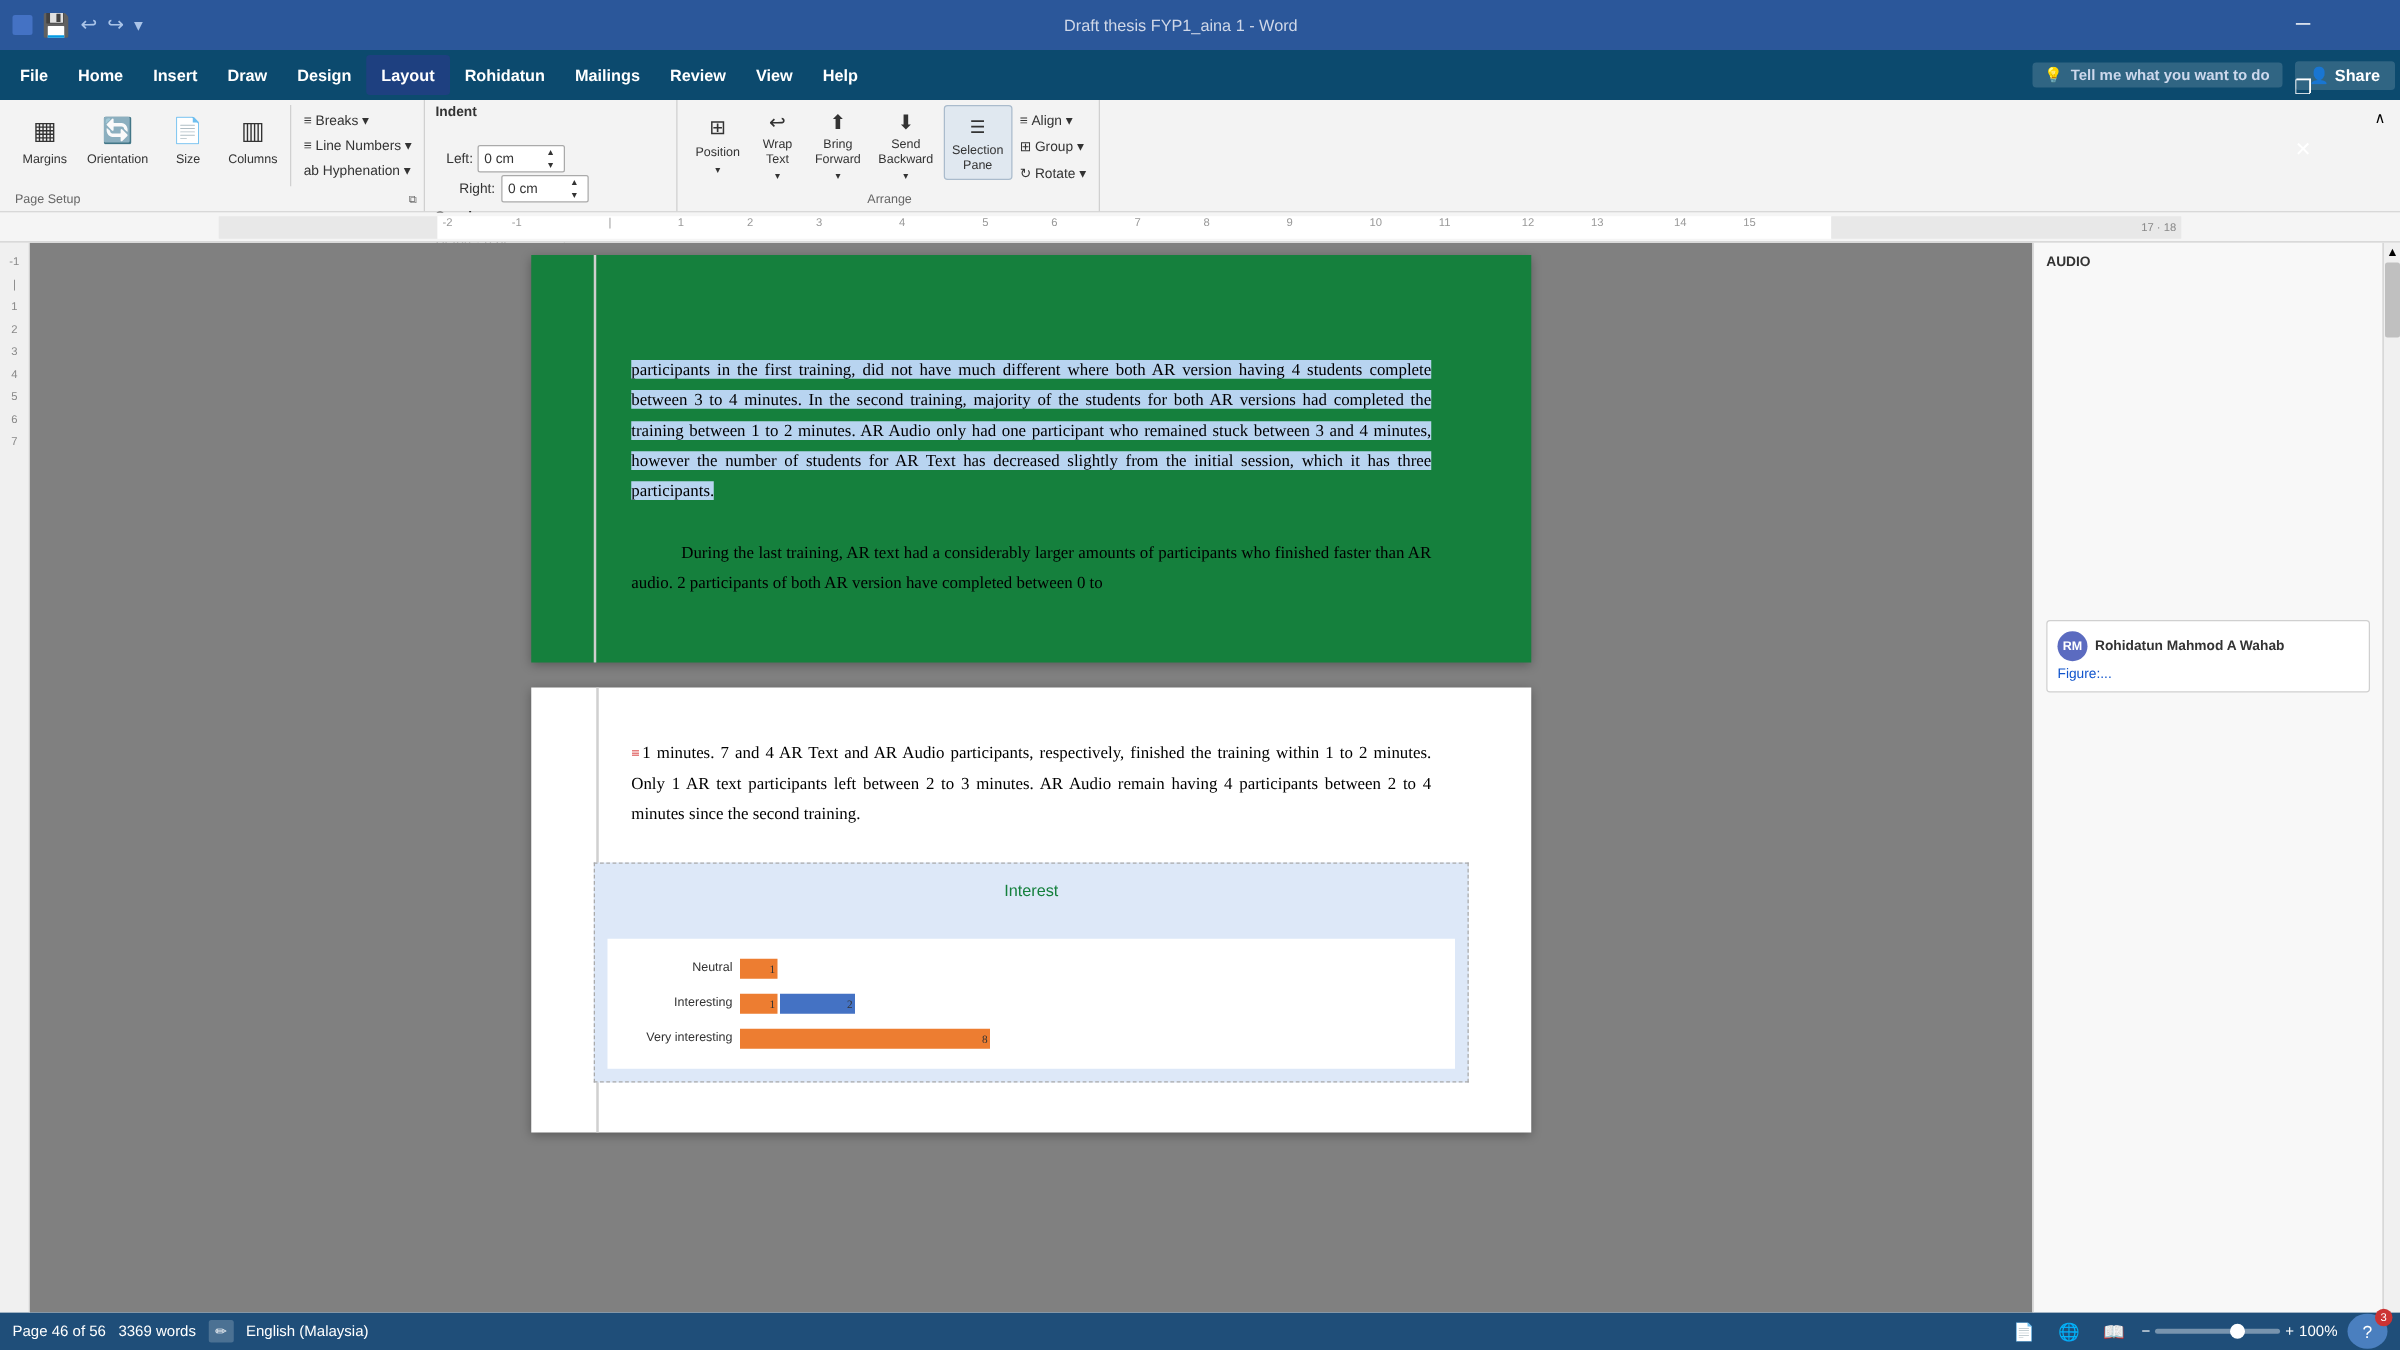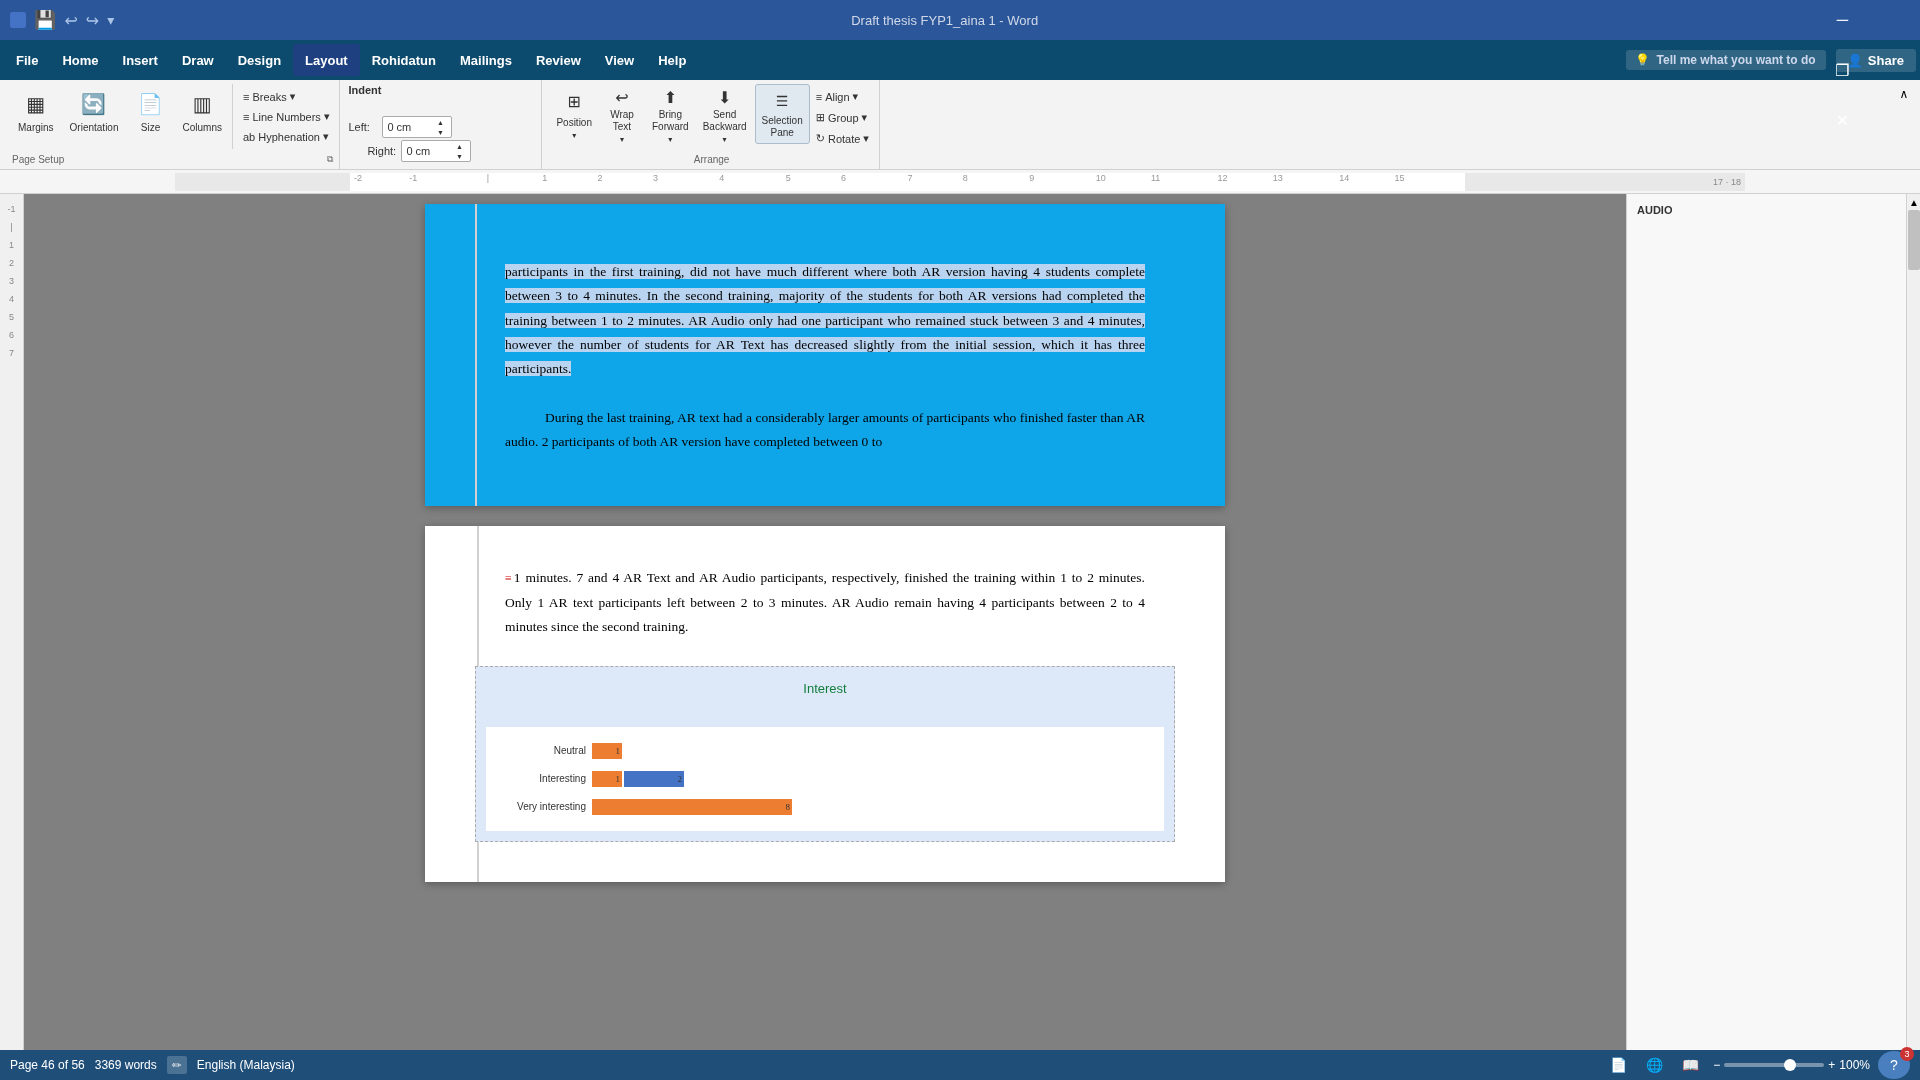--- a/index.html
+++ b/index.html
@@ -175,23 +175,23 @@
       overflow-y: auto;
       display: flex;
       flex-direction: column;
       align-items: center;
       padding: 10px 0;
       gap: 0;
     }
 
     .page {
       width: 800px;
-      background: #0ea5e9;
+      background: #15803d;
       box-shadow: 0 2px 8px rgba(0,0,0,0.3);
-      padding: 56px 80px 40px 80px;
+      padding: 80px 80px 40px 80px;
       position: relative;
       margin-bottom: 0;
     }
 
     .page-text {
       font-family: 'Times New Roman', Times, serif;
       font-size: 13.5px;
       line-height: 1.8;
       color: #000;
       text-align: justify;
@@ -382,21 +382,21 @@
     <div class="ribbon-group-label" style="display:flex;justify-content:space-between;align-items:center;">
       <span>Page Setup</span>
       <span style="font-size:9px;cursor:pointer;">⧉</span>
     </div>
   </div>
 
   <div class="ribbon-group" style="min-width:200px;">
     <div class="ribbon-group-content" style="flex-direction:column;gap:2px;">
       <div style="font-size:11px;font-weight:bold;color:#333;margin-bottom:18px;">Indent</div>
       <div class="indent-row">
-        <span style="width:30px;">Left:</span>
+        <span style="width:30px;text-align:right;">Left:</span>
         <div class="indent-input">
           <span>0 cm</span>
           <div class="indent-arrows">
             <div class="indent-arrow">▲</div>
             <div class="indent-arrow">▼</div>
           </div>
         </div>
       </div>
       <div class="indent-row">
         <span style="width:30px;margin-left:19px;">Right:</span>
@@ -582,20 +582,27 @@
               </div>
             </div>
           </div>
         </div>
       </div>
     </div>
   </div>
 
   <div class="comment-panel">
     <div class="comment-label">AUDIO</div>
+    <div class="comment-card">
+      <div class="comment-author-row">
+        <div class="comment-avatar">RM</div>
+        <div class="comment-author">Rohidatun Mahmod A Wahab</div>
+      </div>
+      <div class="comment-ref">Figure:...</div>
+    </div>
   </div>
 
   <div class="scrollbar-right">
     <div style="width:12px;height:14px;margin:1px;display:flex;align-items:center;justify-content:center;font-size:10px;cursor:pointer;">▲</div>
     <div class="scrollbar-thumb"></div>
   </div>
 </div>
 
 <div class="status-bar">
   <span>Page 46 of 56</span>

